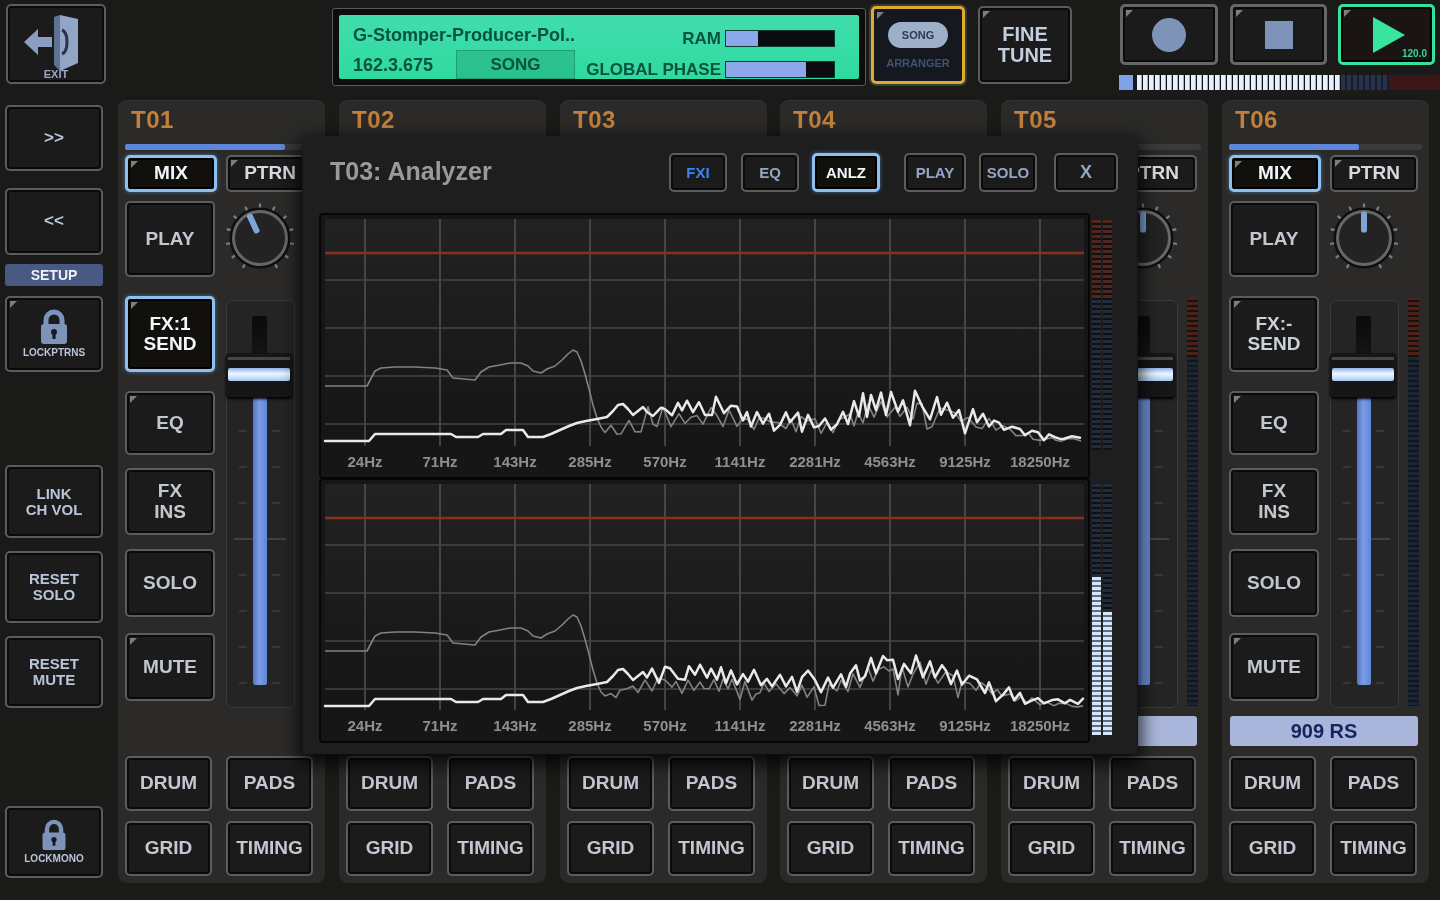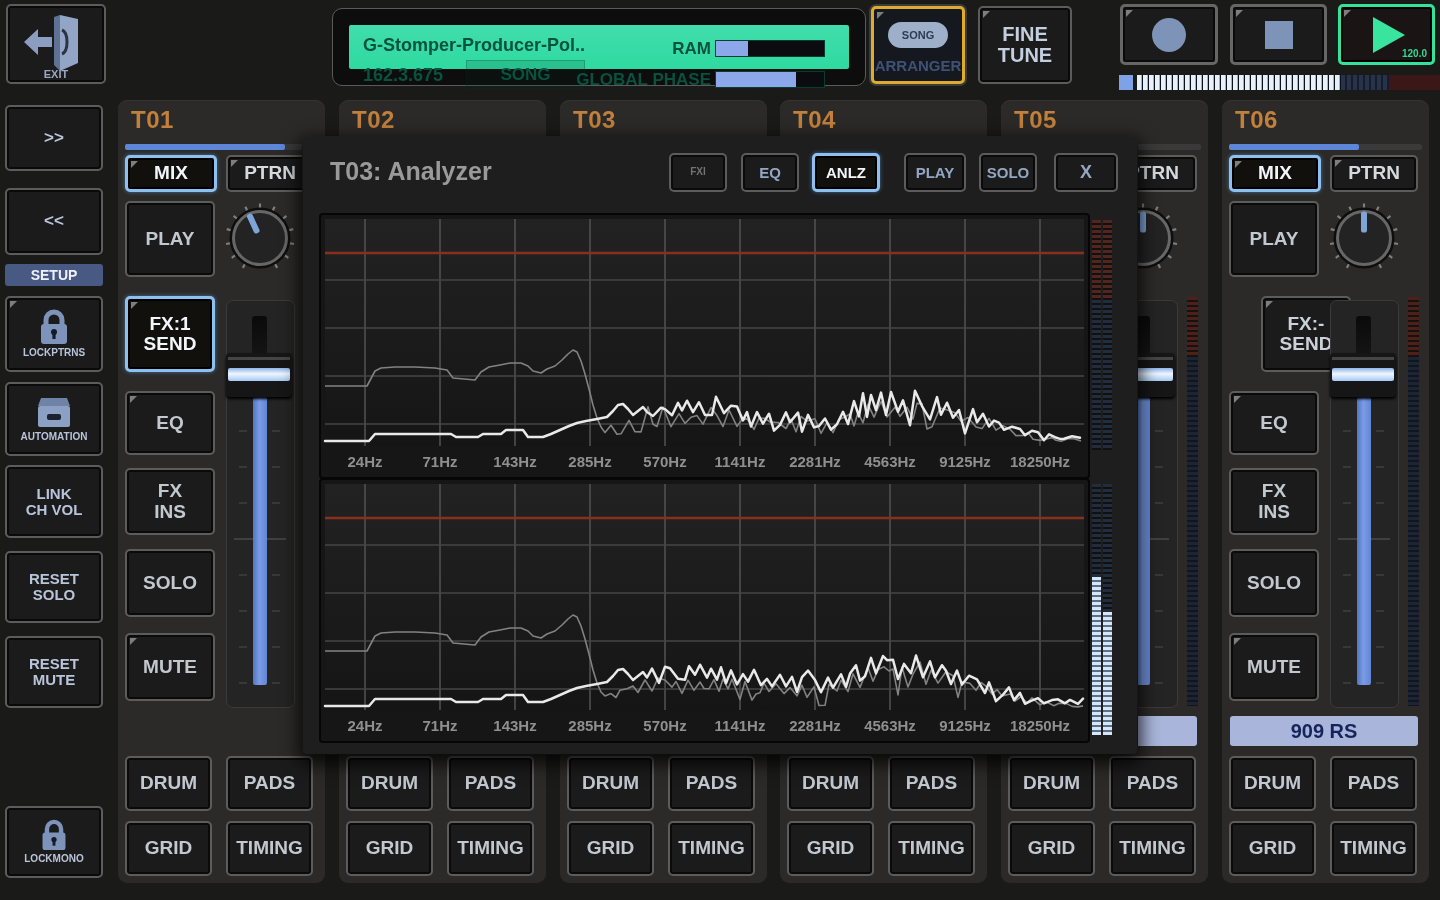--- a/index.html
+++ b/index.html
@@ -28,40 +28,40 @@
 <div class="b" style="left:6px;top:4px;width:100px;height:80px;">
       <svg width="96" height="76" viewBox="0 0 96 76">
  <path d="M52 9 L70 13 V57 L52 65 z" fill="#93a5c6"></path>
  <path d="M52 9 L46 11 V59 L52 65 z" fill="#5f7294"></path>
  <path d="M54 24 q5 2 5 12 q0 10 -5 12" fill="none" stroke="#2a3445" stroke-width="3"></path>
  <path d="M30 31 h14 v10 h-14 v8 L16 36 30 23 z" fill="#8b9dc0"></path>
  <text x="48" y="72" text-anchor="middle" font-size="11" font-weight="bold" fill="#9aa8c4">EXIT</text>
       </svg>
     </div>
 
-<div style="position:absolute;left:332px;top:8px;width:534px;height:78px;background:#0d0d0d;border:1px solid #5a5a5a;border-radius:10px;box-sizing:border-box;padding:16px;">
+<div style="position:absolute;left:332px;top:8px;width:534px;height:78px;background:#0d0d0d;border:1px solid #5a5a5a;border-radius:3px;box-sizing:border-box;padding:6px;">
  <div style="position:relative;width:100%;height:100%;background:linear-gradient(#41ddab,#2edaa0);border-radius:2px;color:#08523e;font-weight:bold;">
   <div style="position:absolute;left:14px;top:10px;font-size:18px;">G-Stomper-Producer-Pol..</div>
   <div style="position:absolute;left:14px;top:40px;font-size:18px;">162.3.675</div>
   <div style="position:absolute;left:117px;top:35px;width:117px;height:27px;background:rgba(0,40,30,.14);border:1px solid rgba(0,50,35,.25);display:flex;align-items:center;justify-content:center;font-size:17px;">SONG</div>
   <div style="position:absolute;right:138px;top:14px;font-size:17px;">RAM</div>
   <div style="position:absolute;right:24px;top:15px;width:108px;height:15px;background:#0c0c10;border:1px solid #083c2e;">
           <div style="width:30%;height:100%;background:#8ca7ea;"></div>
         </div>
   <div style="position:absolute;right:138px;top:45px;font-size:17px;">GLOBAL PHASE</div>
   <div style="position:absolute;right:24px;top:46px;width:108px;height:15px;background:#0c0c10;border:1px solid #083c2e;">
           <div style="width:74%;height:100%;background:#8ca7ea;"></div>
         </div>
  </div>
 </div>
 
 <div style="position:absolute;left:871px;top:6px;width:94px;height:78px;background:#16181f;border:3px solid #ddab2e;border-radius:5px;box-sizing:border-box;box-shadow:0 0 0 2px #3a3a3a;">
  <div class="fold" style="position:absolute;left:0;top:0;width:100%;height:100%;"></div>
  <div style="position:absolute;left:14px;top:13px;width:60px;height:26px;background:#9dafc9;border-radius:13px;display:flex;align-items:center;justify-content:center;color:#2c3a55;font-size:11px;font-weight:bold;">SONG</div>
- <div style="position:absolute;left:0;top:48px;width:100%;text-align:center;color:#3e5276;font-size:15px;font-weight:bold;">ARRANGER</div>
+ <div style="position:absolute;left:0;top:48px;width:100%;text-align:center;color:#3e5276;font-size:11px;font-weight:bold;">ARRANGER</div>
 </div>
 <div class="b fold" style="left:978px;top:6px;width:94px;height:78px;font-size:20px;color:#c3cedf;">FINE<br>TUNE</div>
 
 <div class="b fold" style="left:1120px;top:4px;width:98px;height:61px;border:3px solid #666;">
       <svg width="40" height="40">
         <circle cx="20" cy="20" r="17" fill="#7e93b8"></circle>
       </svg>
     </div>
 <div class="b fold" style="left:1230px;top:4px;width:97px;height:61px;border:3px solid #666;">
       <svg width="40" height="40">
@@ -84,28 +84,20 @@
 <div class="b sb" style="left:5px;top:188px;width:98px;height:67px;font-size:17px;">&lt;&lt;</div>
 <div style="position:absolute;left:5px;top:264px;width:98px;height:22px;background:#485983;border-radius:3px;color:#eef2f8;font-weight:bold;font-size:14px;display:flex;align-items:center;justify-content:center;">SETUP</div>
 <div class="b sb fold" style="left:5px;top:296px;width:98px;height:76px;flex-direction:column;">
  <svg width="34" height="38" viewBox="0 0 34 38">
         <path d="M9 16 v-5 a8 8 0 0 1 16 0 v5" fill="none" stroke="#7e93ba" stroke-width="5"></path>
         <rect x="4" y="15" width="26" height="20" rx="3" fill="#7e93ba"></rect>
         <circle cx="17" cy="23" r="3" fill="#141a28"></circle>
         <rect x="15.4" y="24" width="3.2" height="6" fill="#141a28"></rect>
       </svg>
  <div style="font-size:10px;margin-top:1px;">LOCKPTRNS</div>
-    </div>
-<div class="b sb" style="left:5px;top:382px;width:98px;height:74px;flex-direction:column;">
- <svg width="42" height="36" viewBox="0 0 42 36">
-        <path d="M8 3 h26 l3 8 h-32 z" fill="#6f83a8"></path>
-        <rect x="5" y="11" width="32" height="21" rx="2" fill="#8ba0c2"></rect>
-        <rect x="14" y="19" width="14" height="6" rx="2" fill="#1c2330"></rect>
-      </svg>
- <div style="font-size:10px;margin-top:1px;">AUTOMATION</div>
     </div>
 <div class="b sb" style="left:5px;top:465px;width:98px;height:73px;">LINK<br>CH VOL</div>
 <div class="b sb" style="left:5px;top:551px;width:98px;height:72px;">RESET<br>SOLO</div>
 <div class="b sb" style="left:5px;top:636px;width:98px;height:72px;">RESET<br>MUTE</div>
 <div class="b sb" style="left:5px;top:806px;width:98px;height:72px;flex-direction:column;">
  <svg width="30" height="34" viewBox="0 0 34 38">
         <path d="M9 16 v-5 a8 8 0 0 1 16 0 v5" fill="none" stroke="#7e93ba" stroke-width="5"></path>
         <rect x="4" y="15" width="26" height="20" rx="3" fill="#7e93ba"></rect>
         <circle cx="17" cy="23" r="3" fill="#141a28"></circle>
         <rect x="15.4" y="24" width="3.2" height="6" fill="#141a28"></rect>
@@ -437,21 +429,21 @@
           <line x1="65.5" y1="29.4" x2="70.3" y2="28.1" stroke="#7e7e7e" stroke-width="2.2"></line>
           <line x1="66.1" y1="42.1" x2="71.0" y2="43.0" stroke="#7e7e7e" stroke-width="2.2"></line>
           <line x1="61.2" y1="53.9" x2="65.3" y2="56.8" stroke="#7e7e7e" stroke-width="2.2"></line>
           <line x1="51.8" y1="62.5" x2="54.2" y2="66.9" stroke="#7e7e7e" stroke-width="2.2"></line>
           <circle cx="37" cy="37" r="28" fill="#232323" stroke="#0e0e0e" stroke-width="5"></circle>
           <circle cx="37" cy="37" r="26.5" fill="none" stroke="#676767" stroke-width="3"></circle>
           <g transform="rotate(0 37 37)">
             <rect x="34" y="10.5" width="6" height="21" rx="2.6" fill="#7fa5d8"></rect>
           </g>
         </svg></div>
-      <div class="b tb  fold" style="left:7px;top:196px;width:90px;height:76px;margin-left:32px;">FX:-<br>SEND</div>
+      <div class="b tb  fold" style="left:7px;top:196px;width:90px;height:76px;">FX:-<br>SEND</div>
       <div class="b tb fold" style="left:7px;top:291px;width:90px;height:64px;color:#c3c8d0;">EQ</div>
       <div class="b tb" style="left:7px;top:368px;width:90px;height:67px;color:#c3c8d0;">FX<br>INS</div>
       <div class="b tb" style="left:7px;top:449px;width:90px;height:68px;color:#c3c8d0;">SOLO</div>
       <div class="b tb fold" style="left:7px;top:533px;width:90px;height:68px;color:#c3c8d0;">MUTE</div>
       <div style="position:absolute;left:108px;top:200px;width:67px;height:406px;background:#242424;border:1px solid #3a3a3a;border-radius:7px;"></div>
       <div style="position:absolute;left:121px;top:330px;width:8px;height:2px;background:#383838;"></div>
       <div style="position:absolute;left:154px;top:330px;width:8px;height:2px;background:#383838;"></div>
       <div style="position:absolute;left:121px;top:366px;width:8px;height:2px;background:#383838;"></div>
       <div style="position:absolute;left:154px;top:366px;width:8px;height:2px;background:#383838;"></div>
       <div style="position:absolute;left:121px;top:402px;width:8px;height:2px;background:#383838;"></div>
@@ -474,21 +466,21 @@
       <div class="meter" style="left:186px;top:257px;height:349px;background:repeating-linear-gradient(to bottom,#1c2534 0 3px,#11151d 3px 5px);"></div>
       <div class="lbl">909 RS</div>
       <div class="b tb" style="left:7px;top:656px;width:87px;height:55px;color:#c3c8d0;">DRUM</div>
       <div class="b tb" style="left:108px;top:656px;width:87px;height:55px;color:#c3c8d0;">PADS</div>
       <div class="b tb" style="left:7px;top:721px;width:87px;height:55px;color:#c3c8d0;">GRID</div>
       <div class="b tb" style="left:108px;top:721px;width:87px;height:55px;color:#c3c8d0;">TIMING</div>
     </div>
 
 <div style="position:absolute;left:303px;top:137px;width:834px;height:617px;background:#1e1e1e;border-radius:4px;box-shadow:0 6px 18px 4px rgba(0,0,0,.8),0 0 0 1px #2c2c2c;">
       <div style="position:absolute;left:27px;top:20px;font-size:25px;font-weight:bold;color:#9a9a9a;">T03: Analyzer</div>
-      <div class="b" style="left:366px;top:16px;width:58px;height:39px;font-size:10px;color:#737373;">FXI</div>
+      <div class="b" style="left:366px;top:16px;width:58px;height:39px;font-size:15px;color:#3b82f6;">FXI</div>
       <div class="b" style="left:438px;top:16px;width:58px;height:39px;font-size:15px;color:#93a7c4;">EQ</div>
       <div class="b sel" style="left:509px;top:16px;width:68px;height:39px;font-size:15px;">ANLZ</div>
       <div class="b" style="left:601px;top:16px;width:62px;height:39px;font-size:15px;color:#93a7c4;">PLAY</div>
       <div class="b" style="left:676px;top:16px;width:58px;height:39px;font-size:15px;color:#93a7c4;">SOLO</div>
       <div class="b" style="left:751px;top:16px;width:64px;height:39px;font-size:15px;color:#93a7c4;">
         <b style="font-size:18px">X</b>
       </div>
       <svg width="834" height="617" viewBox="0 0 834 617" style="position:absolute;left:0;top:0;">
         <rect x="17" y="77" width="769" height="264" rx="3" fill="#161616" stroke="#060606" stroke-width="2"></rect>
         <rect x="22" y="82" width="759" height="227" fill="url(#gbg)"></rect>

